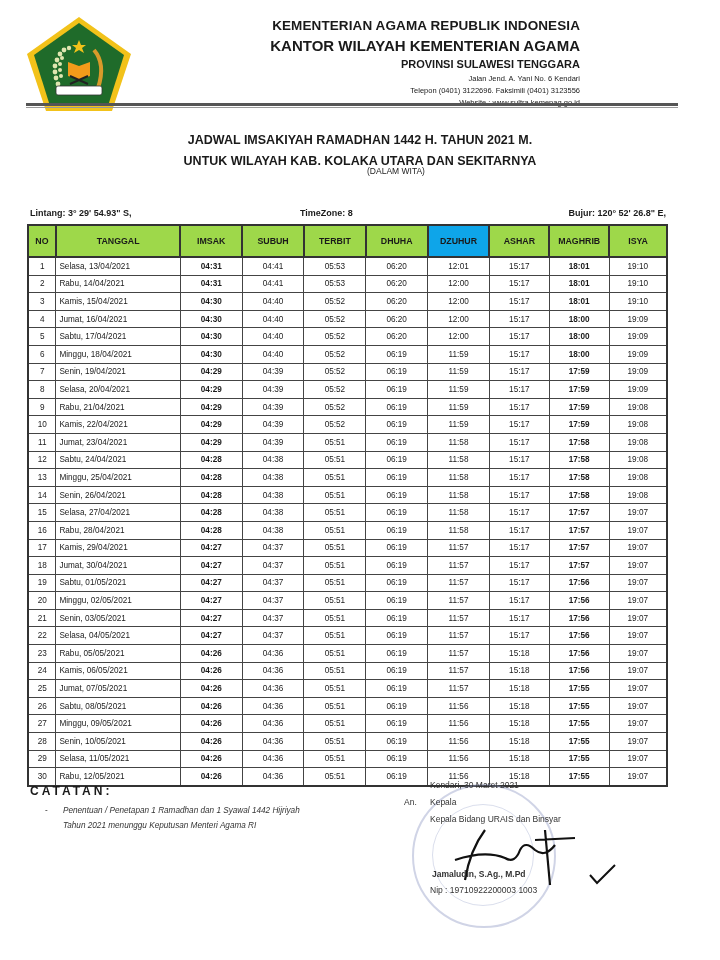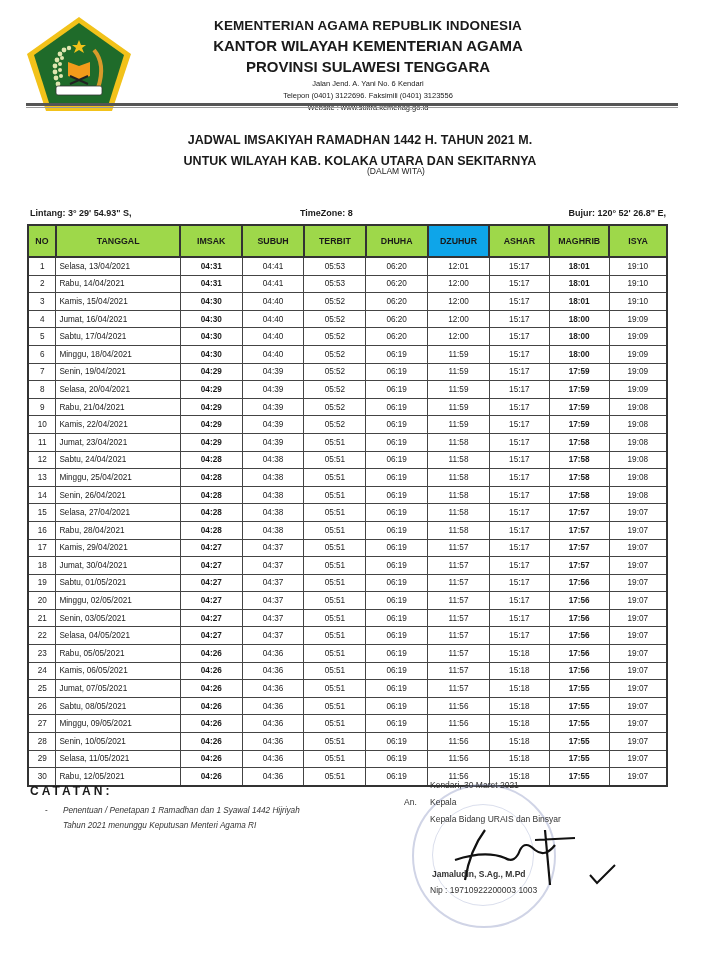--- a/index.html
+++ b/index.html
@@ -1,22 +1,22 @@
 <!DOCTYPE html>
 <html><head>
 <meta charset="utf-8">
 <style>
   html, body { margin: 0; padding: 0; background: #ffffff; }
   body { width: 720px; height: 960px; position: relative; overflow: hidden;
          font-family: "Liberation Sans", sans-serif; color: #1a1a1a; }
   .logo { position: absolute; left: 24px; top: 14px; width: 110px; height: 100px; }
-  .kop { position: absolute; left: 148px; top: 18px; width: 440px; text-align: center; }
+  .kop { position: absolute; left: 140px; top: 18px; width: 440px; text-align: right; }
   .kop .l1 { font-size: 13.5px; font-weight: bold; letter-spacing: 0.1px; margin-bottom: 4px; }
   .kop .l2 { font-size: 15px; font-weight: bold; margin-bottom: 4px; }
-  .kop .l3 { font-size: 15px; font-weight: bold; margin-bottom: 4px; }
+  .kop .l3 { font-size: 11px; font-weight: bold; margin-bottom: 4px; }
   .kop .small { font-size: 7.5px; margin-bottom: 3px; }
   .rule { position: absolute; left: 26px; top: 103px; width: 652px; height: 3px; background: #555; }
   .rule2 { position: absolute; left: 26px; top: 107px; width: 652px; height: 1px; background: #999; }
   .title { position: absolute; left: 0; width: 720px; text-align: center; }
   .t1 { top: 133px; font-size: 12.5px; font-weight: bold; }
   .t2 { top: 154px; font-size: 12.5px; font-weight: bold; }
   .t3 { top: 166px; font-size: 8.5px; margin-left: 36px; }
   .meta { position: absolute; top: 208px; font-size: 9px; font-weight: bold; }
   .meta.left { left: 30px; }
   .meta.mid { left: 300px; }

